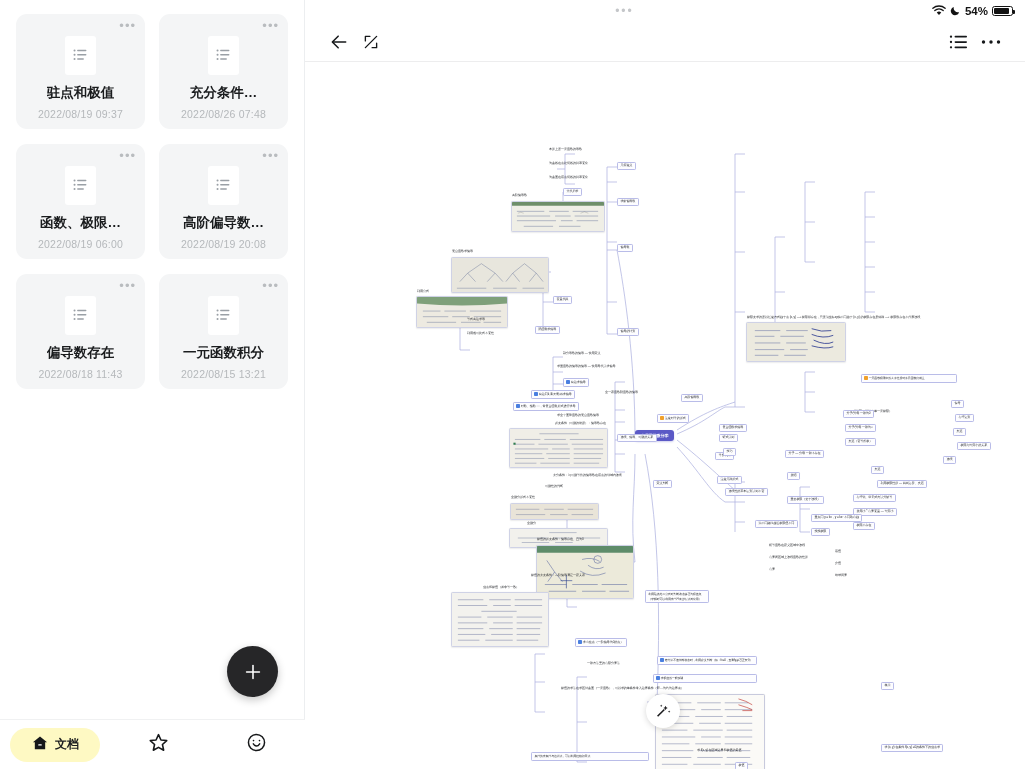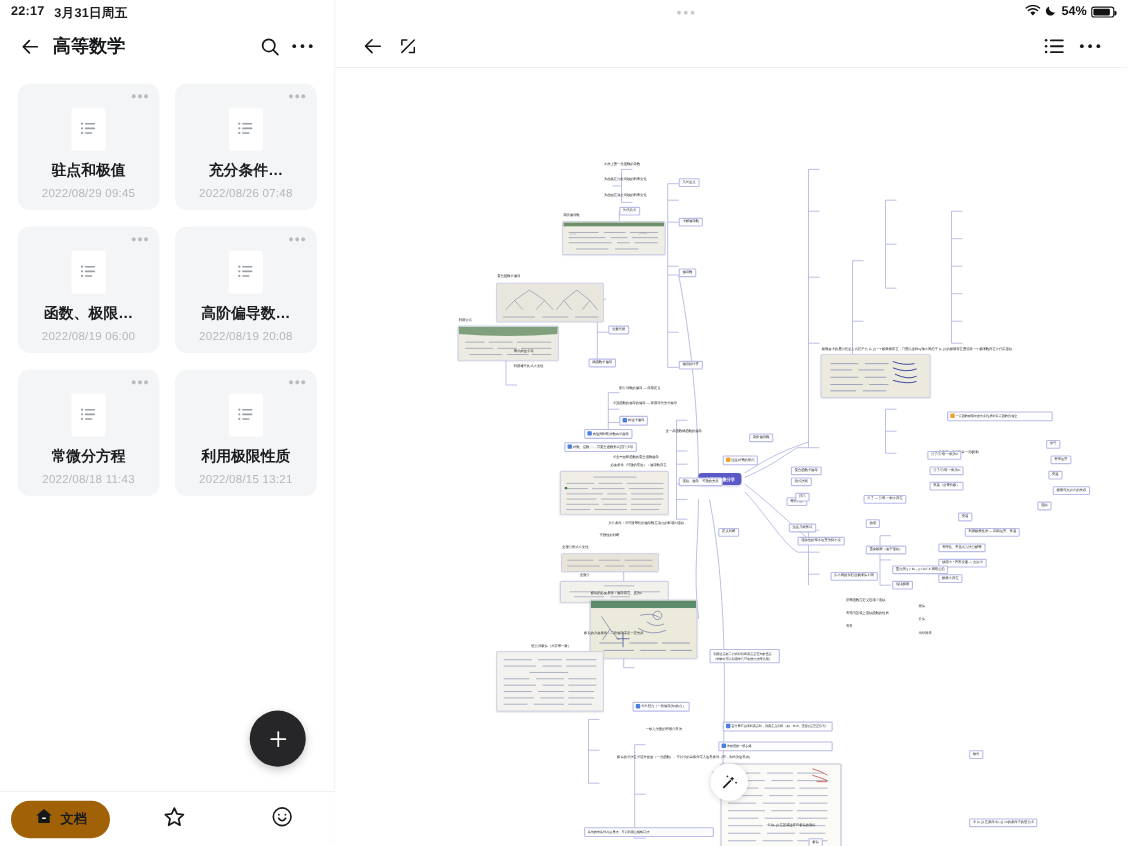--- a/index.html
+++ b/index.html
@@ -75,21 +75,21 @@
   .tabbar {
     position: absolute; left: 0; bottom: 0; width: 305px; height: 50px;
     border-top: 1px solid #f0f1f2; background: #fff;
     display: flex; align-items: center;
   }
   .tab-item {
     flex: 1; display: flex; align-items: center; justify-content: center;
     gap: 6px; height: 34px; cursor: pointer;
   }
   .tab-item.active {
-    background: #a16207; border-radius: 17px; margin: 0 10px; flex: 0 0 90px;
+    background: #fef9c3; border-radius: 17px; margin: 0 10px; flex: 0 0 90px;
     justify-content: center;
   }
   .tab-label { font-size: 12px; font-weight: 700; color: #1a1c1e; }
 
   
   #right-panel {
     position: relative; width: 720px; height: 769px; background: #ffffff;
     flex: 0 0 720px; overflow: hidden;
   }
   .r-statusbar {
@@ -165,67 +165,40 @@
     display: flex; align-items: center; justify-content: center; cursor: pointer;
   }
 </style>
 </head>
 <body>
 
 <div id="app">
 
   <div id="left-panel">
 
-    <div class="statusbar">
-      <span class="time">22:17</span>
-      <span class="date">3月31日周五</span>
-    </div>
-
-    <div class="nav-header">
-      <span class="nav-back">
-        <svg width="19" height="19" viewBox="0 0 24 24" fill="none" stroke="#16181a" stroke-width="2" stroke-linecap="round" stroke-linejoin="round">
-            <line x1="20" y1="12" x2="5" y2="12"></line>
-            <polyline points="11,19 4,12 11,5"></polyline>
-          </svg>
-      </span>
-      <span class="nav-title">高等数学</span>
-      <span class="nav-spacer"></span>
-      <span class="nav-ico">
-        <svg width="19" height="19" viewBox="0 0 24 24" fill="none" stroke="#16181a" stroke-width="2" stroke-linecap="round">
-            <circle cx="10.5" cy="10.5" r="7"></circle>
-            <line x1="15.6" y1="15.6" x2="21" y2="21"></line>
-          </svg>
-      </span>
-      <span class="nav-ico">
-        <svg width="20" height="6" viewBox="0 0 20 6">
-            <circle cx="2.5" cy="3" r="1.7" fill="#16181a"></circle>
-            <circle cx="10" cy="3" r="1.7" fill="#16181a"></circle>
-            <circle cx="17.5" cy="3" r="1.7" fill="#16181a"></circle>
-          </svg>
-      </span>
-    </div>
+
 
     <div class="doc-grid">
 
       <div class="doc-card">
         <span class="dots">•••</span>
         <span class="doc-thumb">
           <svg width="17" height="17" viewBox="0 0 20 20">
               <g fill="#9aa0a6">
                 <circle cx="3" cy="4" r="1.2"></circle>
                 <rect x="6" y="3.2" width="11" height="1.7" rx=".8"></rect>
                 <circle cx="3" cy="9" r="1.2"></circle>
                 <rect x="6" y="8.2" width="11" height="1.7" rx=".8"></rect>
                 <circle cx="3" cy="14" r="1.2"></circle>
                 <rect x="6" y="13.2" width="8" height="1.7" rx=".8"></rect>
               </g>
             </svg>
         </span>
         <span class="doc-name">驻点和极值</span>
-        <span class="doc-date">2022/08/29 09:45</span>
+        <span class="doc-date">2022/08/19 09:37</span>
       </div>
 
       <div class="doc-card">
         <span class="dots">•••</span>
         <span class="doc-thumb">
           <svg width="17" height="17" viewBox="0 0 20 20">
               <g fill="#9aa0a6">
                 <circle cx="3" cy="4" r="1.2"></circle>
                 <rect x="6" y="3.2" width="11" height="1.7" rx=".8"></rect>
                 <circle cx="3" cy="9" r="1.2"></circle>
@@ -282,39 +255,39 @@
               <g fill="#9aa0a6">
                 <circle cx="3" cy="4" r="1.2"></circle>
                 <rect x="6" y="3.2" width="11" height="1.7" rx=".8"></rect>
                 <circle cx="3" cy="9" r="1.2"></circle>
                 <rect x="6" y="8.2" width="11" height="1.7" rx=".8"></rect>
                 <circle cx="3" cy="14" r="1.2"></circle>
                 <rect x="6" y="13.2" width="8" height="1.7" rx=".8"></rect>
               </g>
             </svg>
         </span>
-        <span class="doc-name">常微分方程</span>
+        <span class="doc-name">偏导数存在</span>
         <span class="doc-date">2022/08/18 11:43</span>
       </div>
 
       <div class="doc-card">
         <span class="dots">•••</span>
         <span class="doc-thumb">
           <svg width="17" height="17" viewBox="0 0 20 20">
               <g fill="#9aa0a6">
                 <circle cx="3" cy="4" r="1.2"></circle>
                 <rect x="6" y="3.2" width="11" height="1.7" rx=".8"></rect>
                 <circle cx="3" cy="9" r="1.2"></circle>
                 <rect x="6" y="8.2" width="11" height="1.7" rx=".8"></rect>
                 <circle cx="3" cy="14" r="1.2"></circle>
                 <rect x="6" y="13.2" width="8" height="1.7" rx=".8"></rect>
               </g>
             </svg>
         </span>
-        <span class="doc-name">利用极限性质</span>
+        <span class="doc-name">一元函数积分</span>
         <span class="doc-date">2022/08/15 13:21</span>
       </div>
     </div>
 
     <div class="fab">
       <svg width="22" height="22" viewBox="0 0 24 24" stroke="#ffffff" stroke-width="1.7" stroke-linecap="round">
           <line x1="12" y1="5" x2="12" y2="19"></line>
           <line x1="5" y1="12" x2="19" y2="12"></line>
         </svg>
     </div>

